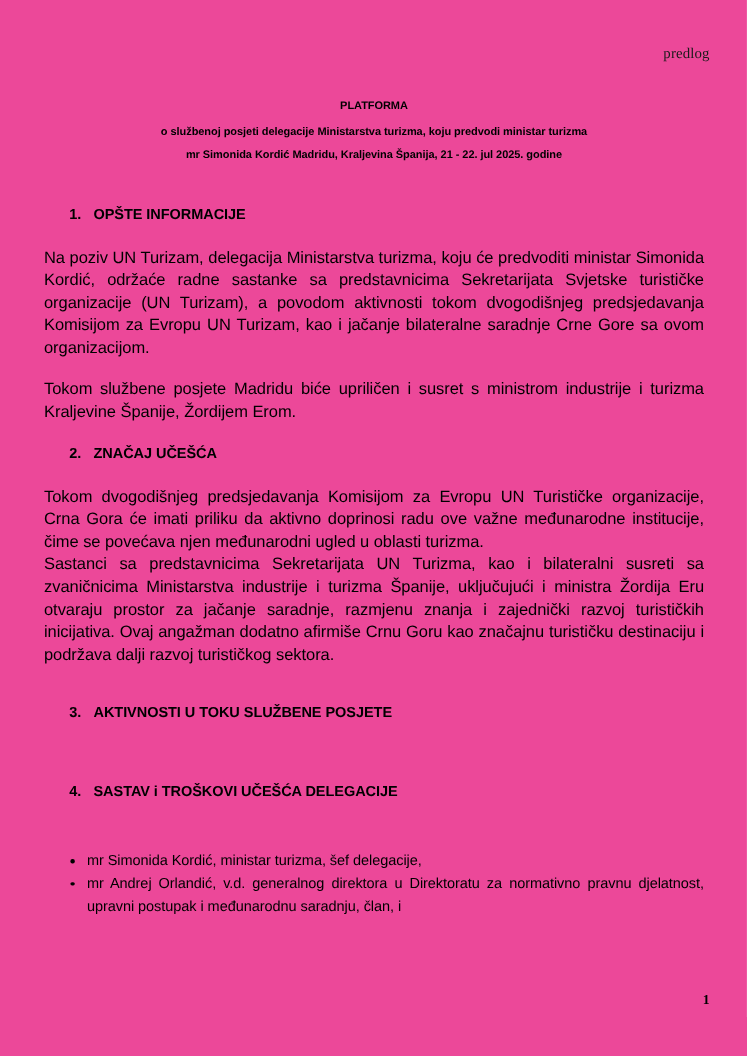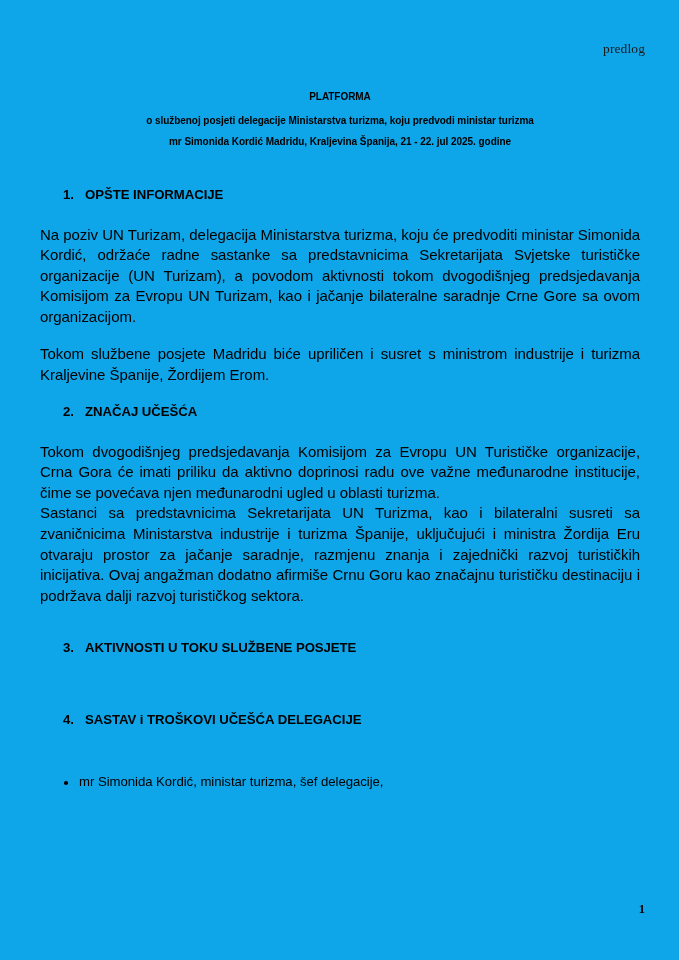--- a/index.html
+++ b/index.html
@@ -17,21 +17,21 @@
     color: #000000;
     -webkit-font-smoothing: antialiased;
   }
 
   .page {
     position: absolute;
     left: 0;
     top: 0;
     width: 679px;
     height: 960px;
-    background: #0ea5e9;
+    background: #ec4899;
   }
 
   
   .header-mark {
     position: absolute;
     top: 42px;
     right: 34px;
     font-family: "Liberation Serif", serif;
     font-size: 13.5px;
     line-height: 1;
@@ -197,19 +197,20 @@
       <span class="sec-text">SASTAV i TROŠKOVI UČEŠĆA DELEGACIJE</span>
     </div>
 
     <div class="gap-lg"></div>
 
 
     <div class="gap-lg"></div>
 
     <ul class="bullets">
       <li>mr Simonida Kordić, ministar turizma, šef delegacije,</li>
+      <li>mr Andrej Orlandić, v.d. generalnog direktora u Direktoratu za normativno pravnu djelatnost, upravni postupak i međunarodnu saradnju, član, i</li>
     </ul>
 
   </div>
 
   <div class="page-number">1</div>
 
 </div>
 
 </body></html>

